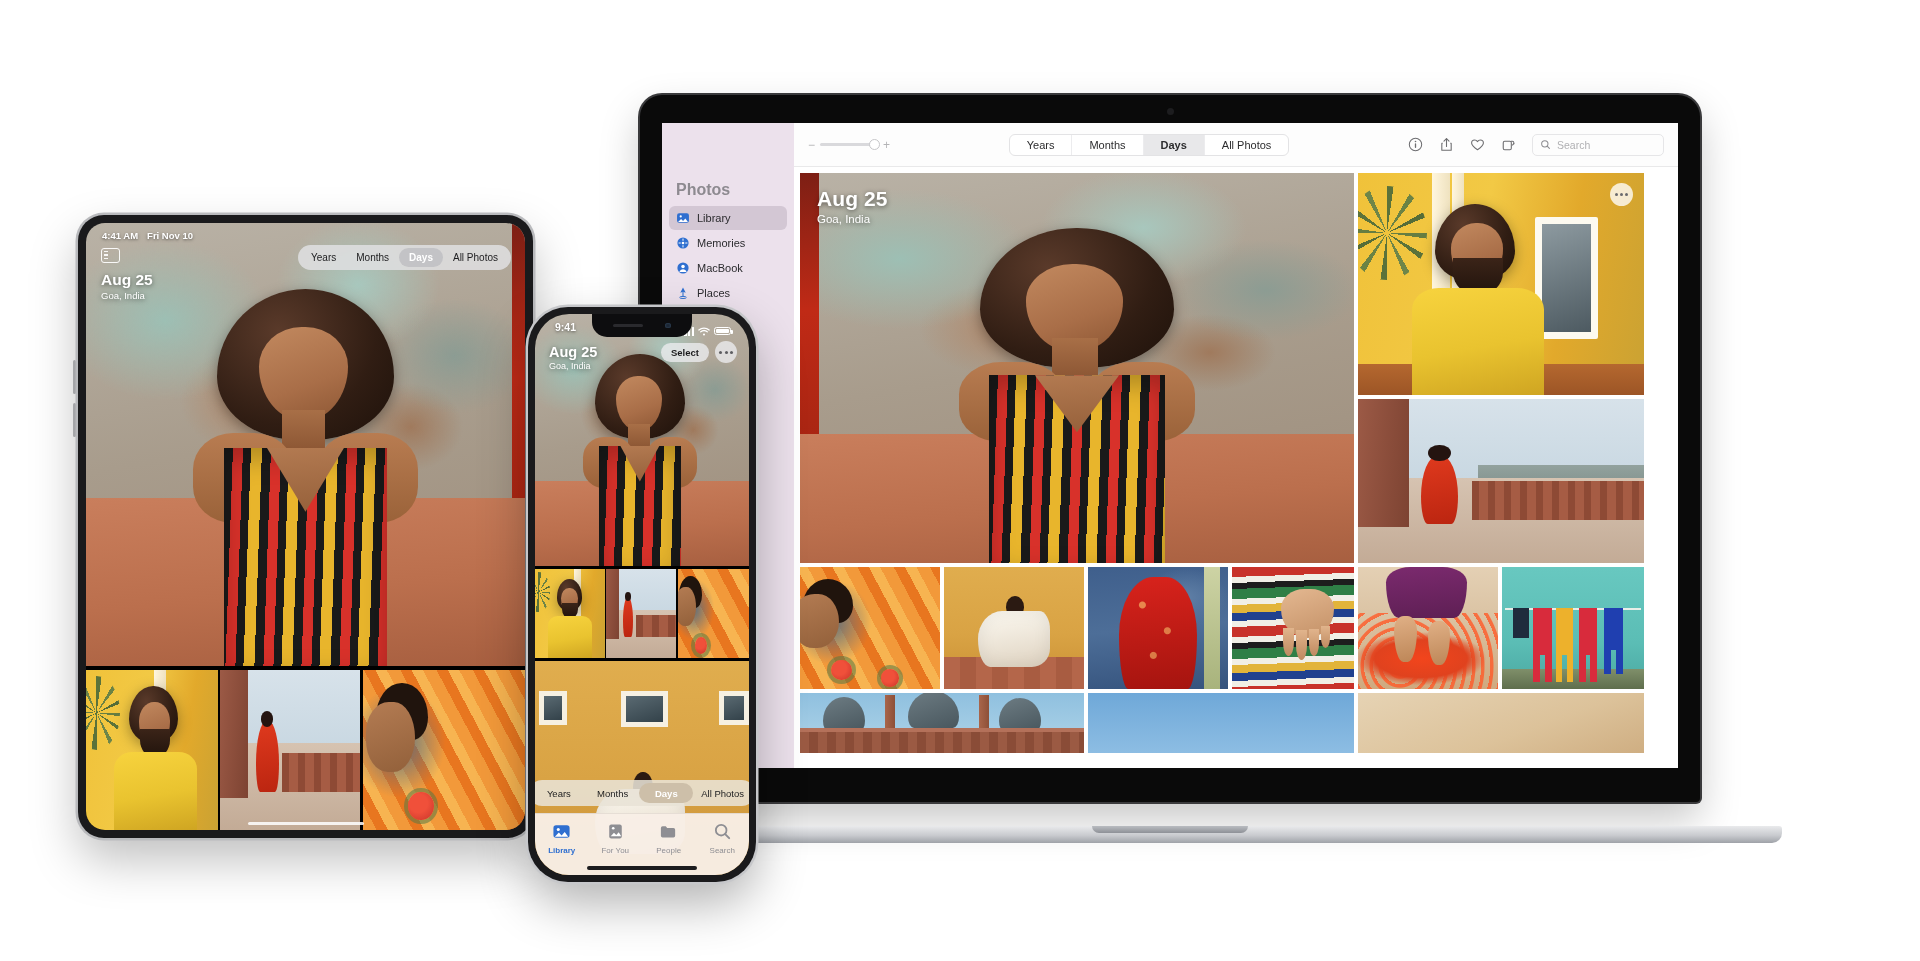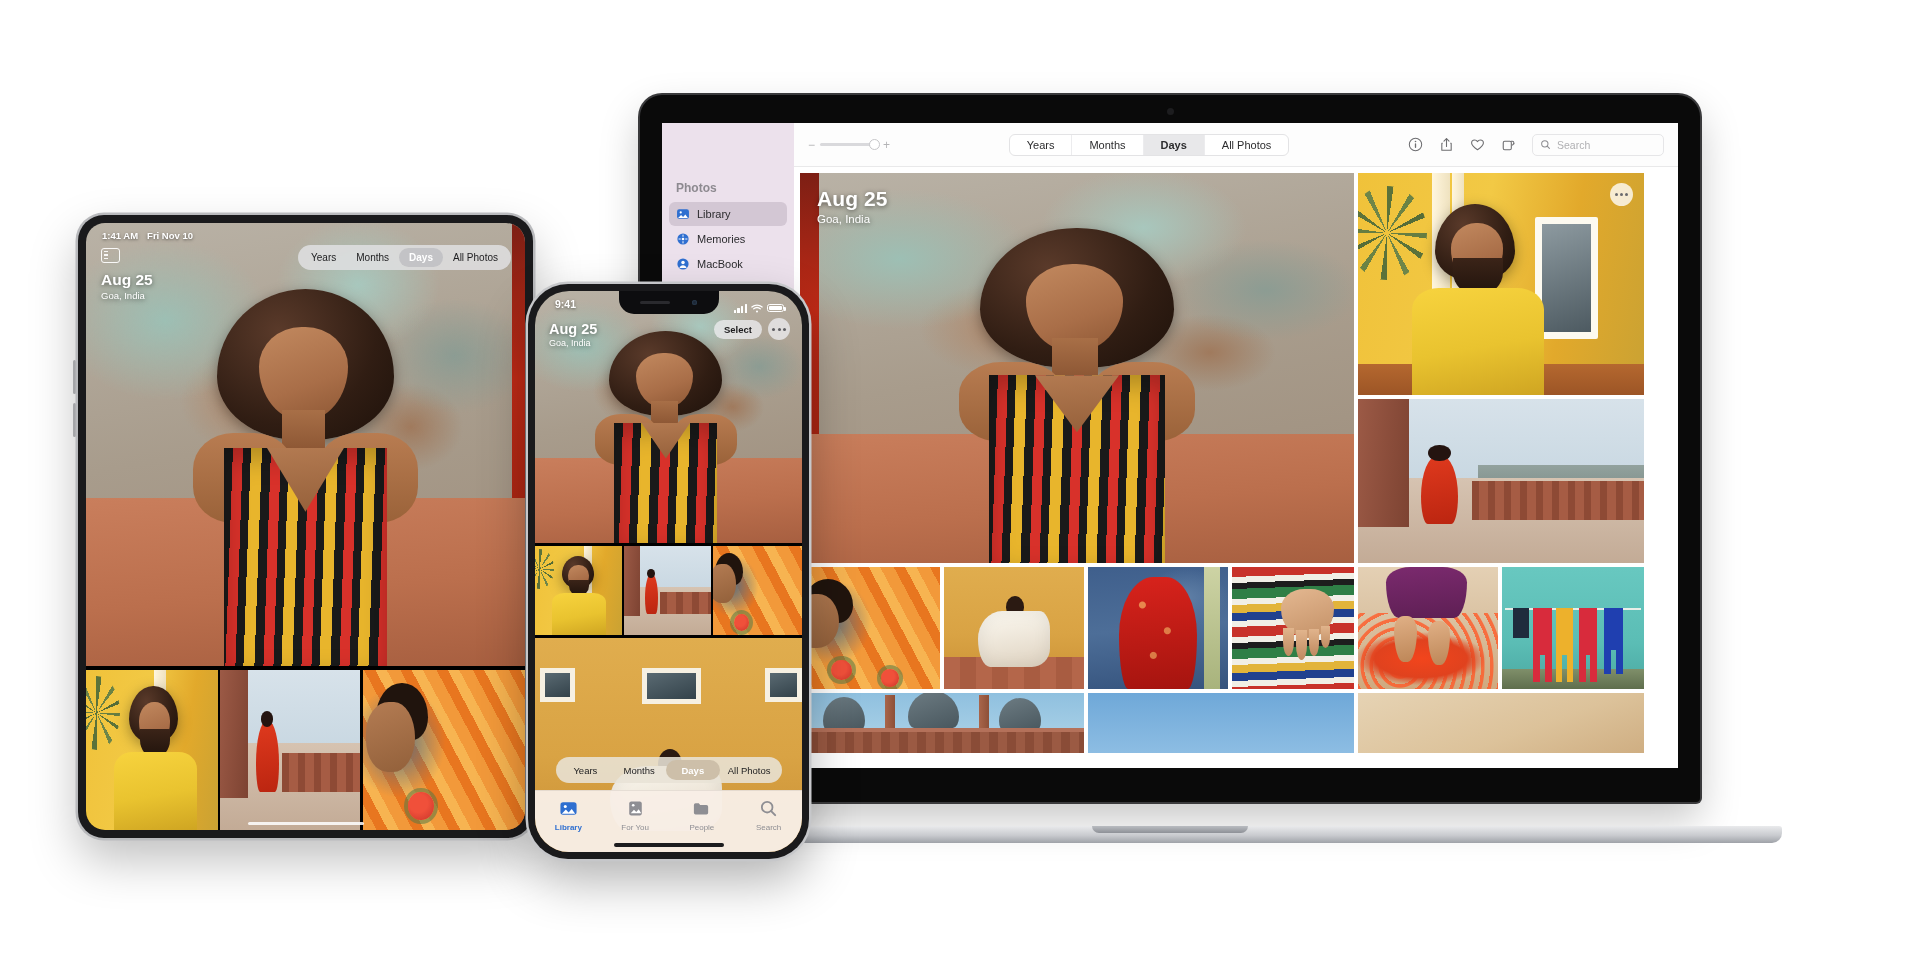--- a/index.html
+++ b/index.html
@@ -197,21 +197,21 @@
   .mb-notch {
     position:absolute; left:50%; margin-left:-78px; top:0; width:156px; height:7px;
     background: linear-gradient(180deg,#b9bcc1,#8e9197); border-radius: 0 0 7px 7px;
   }
 
   
   .mac-sidebar {
     width:132px; flex:0 0 132px; background:#ece1ec;
     padding: 58px 0 0 0; font-size:11px; color:#2b2b2e;
   }
-  .mac-sb-header { padding: 0 12px 6px 14px; font-size:12px; color:#8d8a90; font-weight:600; }
+  .mac-sb-header { padding: 0 12px 6px 14px; font-size:16px; color:#8d8a90; font-weight:600; }
   .mac-sb-item {
     display:flex; align-items:center; gap:7px;
     margin: 1px 7px; padding: 5px 7px; border-radius:6px; cursor:default;
   }
   .mac-sb-item.active { background:#d3c7d4; }
   .mac-sb-item .mi { width:14px; height:14px; flex:0 0 14px; display:block; }
 
   .mac-main { flex:1; display:flex; flex-direction:column; min-width:0; }
   .mac-toolbar {
     height:44px; flex:0 0 44px; background:#fdfdfd; border-bottom:1px solid #e9e9ea;
@@ -277,21 +277,21 @@
   .ipad-seg div { font-size:10px; color:#1c1c1e; padding:4px 10px; border-radius:11px; white-space:nowrap; }
   .ipad-seg div.on { background:#c3c3c6; font-weight:700; color:#fff; }
   .ipad-date { position:absolute; z-index:8; top:48px; left:15px; color:#fff; text-shadow:0 1px 5px rgba(0,0,0,.55); }
   .ipad-date .d1 { font-size:15.5px; font-weight:700; }
   .ipad-date .d2 { font-size:9.5px; margin-top:1px; }
   .ipad-grid { position:absolute; inset:0; }
   .ipad-grid .cell { position:absolute; }
   .ipad-home { position:absolute; left:50%; margin-left:-58px; bottom:5px; width:116px; height:3.4px; border-radius:2px; background:rgba(255,255,255,.85); z-index:9; }
 
   
-  #iphone { position:absolute; left:528px; top:284px; width:281px; height:575px;padding-left:47px; }
+  #iphone { position:absolute; left:528px; top:307px; width:228px; height:575px;padding-left:47px; }
   .iph-frame {
     position:absolute; inset:0; background:#1a1a1c; border-radius:40px;
     box-shadow: 0 0 0 2.5px #c6c7ca, 0 22px 50px rgba(0,0,0,.3);
     padding:7px;
   }
   .iph-screen { position:relative; width:100%; height:100%; border-radius:34px; overflow:hidden; background:#000; }
   .iph-notch {
     position:absolute; z-index:20; left:50%; margin-left:-50px; top:0; width:100px; height:23px;
     background:#0d0d0f; border-radius: 0 0 15px 15px; display:flex; align-items:center; justify-content:center; gap:22px;
   }
@@ -631,21 +631,21 @@
           </div>
 
           <div class="cell ph orange-scarf" style="left:63%; top:73.6%; width:37%; height:26.4%;">
             <div class="os-hair" style="left:8%;  top:8%;  width:32%; height:36%;"></div>
             <div class="os-face" style="left:2%;  top:20%; width:30%; height:44%;"></div>
             <div class="os-flower" style="left:28%; top:76%; width:16%; height:18%;"></div>
           </div>
         </div>
 
         <div class="ipad-statusbar">
-          <span>1:41 AM</span>
+          <span>4:41 AM</span>
           <span>Fri Nov 10</span>
         </div>
 
         <div class="ipad-sbtoggle"></div>
 
         <div class="ipad-seg">
           <div>Years</div>
           <div>Months</div>
           <div class="on">Days</div>
           <div>All Photos</div>

